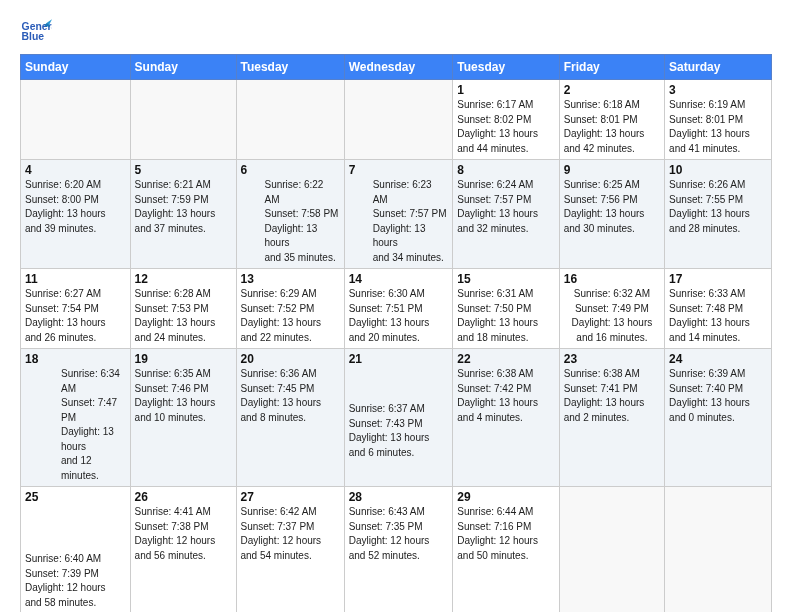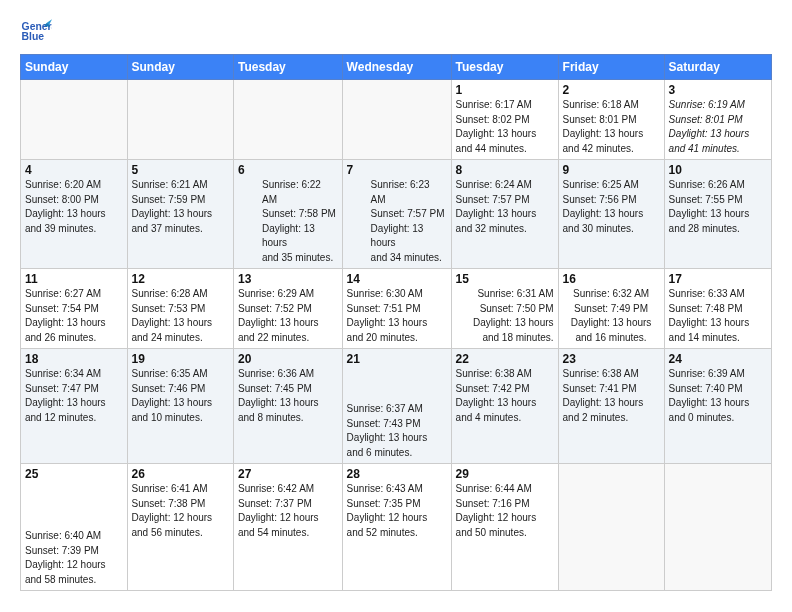--- a/index.html
+++ b/index.html
@@ -136,21 +136,21 @@
           </td>
           <td>
             <div class="day-num">2</div>
             <div class="day-info" style="white-space: pre-line;">Sunrise: 6:18 AM
 Sunset: 8:01 PM
 Daylight: 13 hours
 and 42 minutes.</div>
           </td>
           <td>
             <div class="day-num">3</div>
-            <div class="day-info" style="white-space: pre-line; font-style: italic;">Sunrise: 6:19 AM
+            <div class="day-info" style="white-space: pre-line;">Sunrise: 6:19 AM
 Sunset: 8:01 PM
 Daylight: 13 hours
 and 41 minutes.</div>
           </td>
         </tr>
         <tr class="row-shaded">
           <td>
             <div class="day-num">4</div>
             <div class="day-info" style="white-space: pre-line;">Sunrise: 6:20 AM
 Sunset: 8:00 PM
@@ -224,21 +224,21 @@
           </td>
           <td>
             <div class="day-num">14</div>
             <div class="day-info" style="white-space: pre-line;">Sunrise: 6:30 AM
 Sunset: 7:51 PM
 Daylight: 13 hours
 and 20 minutes.</div>
           </td>
           <td>
             <div class="day-num">15</div>
-            <div class="day-info" style="white-space: pre-line; text-align: right;">Sunrise: 6:31 AM
+            <div class="day-info" style="white-space: pre-line;">Sunrise: 6:31 AM
 Sunset: 7:50 PM
 Daylight: 13 hours
 and 18 minutes.</div>
           </td>
           <td>
             <div class="day-num">16</div>
             <div class="day-info" style="white-space: pre-line; text-align: center;">Sunrise: 6:32 AM
 Sunset: 7:49 PM
 Daylight: 13 hours
 and 16 minutes.</div>
@@ -247,21 +247,21 @@
             <div class="day-num">17</div>
             <div class="day-info" style="white-space: pre-line;">Sunrise: 6:33 AM
 Sunset: 7:48 PM
 Daylight: 13 hours
 and 14 minutes.</div>
           </td>
         </tr>
         <tr class="row-shaded">
           <td>
             <div class="day-num">18</div>
-            <div class="day-info" style="white-space: pre-line;">Sunrise: 6:34 AM
+            <div class="day-info" style="white-space: pre-line; margin-left: 36px;">Sunrise: 6:34 AM
 Sunset: 7:47 PM
 Daylight: 13 hours
 and 12 minutes.</div>
           </td>
           <td>
             <div class="day-num">19</div>
             <div class="day-info" style="white-space: pre-line;">Sunrise: 6:35 AM
 Sunset: 7:46 PM
 Daylight: 13 hours
 and 10 minutes.</div>
@@ -305,21 +305,21 @@
         <tr>
           <td>
             <div class="day-num">25</div>
             <div class="day-info" style="white-space: pre-line; margin-top: 48px;">Sunrise: 6:40 AM
 Sunset: 7:39 PM
 Daylight: 12 hours
 and 58 minutes.</div>
           </td>
           <td>
             <div class="day-num">26</div>
-            <div class="day-info" style="white-space: pre-line;">Sunrise: 6:41 AM
+            <div class="day-info" style="white-space: pre-line;">Sunrise: 4:41 AM
 Sunset: 7:38 PM
 Daylight: 12 hours
 and 56 minutes.</div>
           </td>
           <td>
             <div class="day-num">27</div>
             <div class="day-info" style="white-space: pre-line;">Sunrise: 6:42 AM
 Sunset: 7:37 PM
 Daylight: 12 hours
 and 54 minutes.</div>

